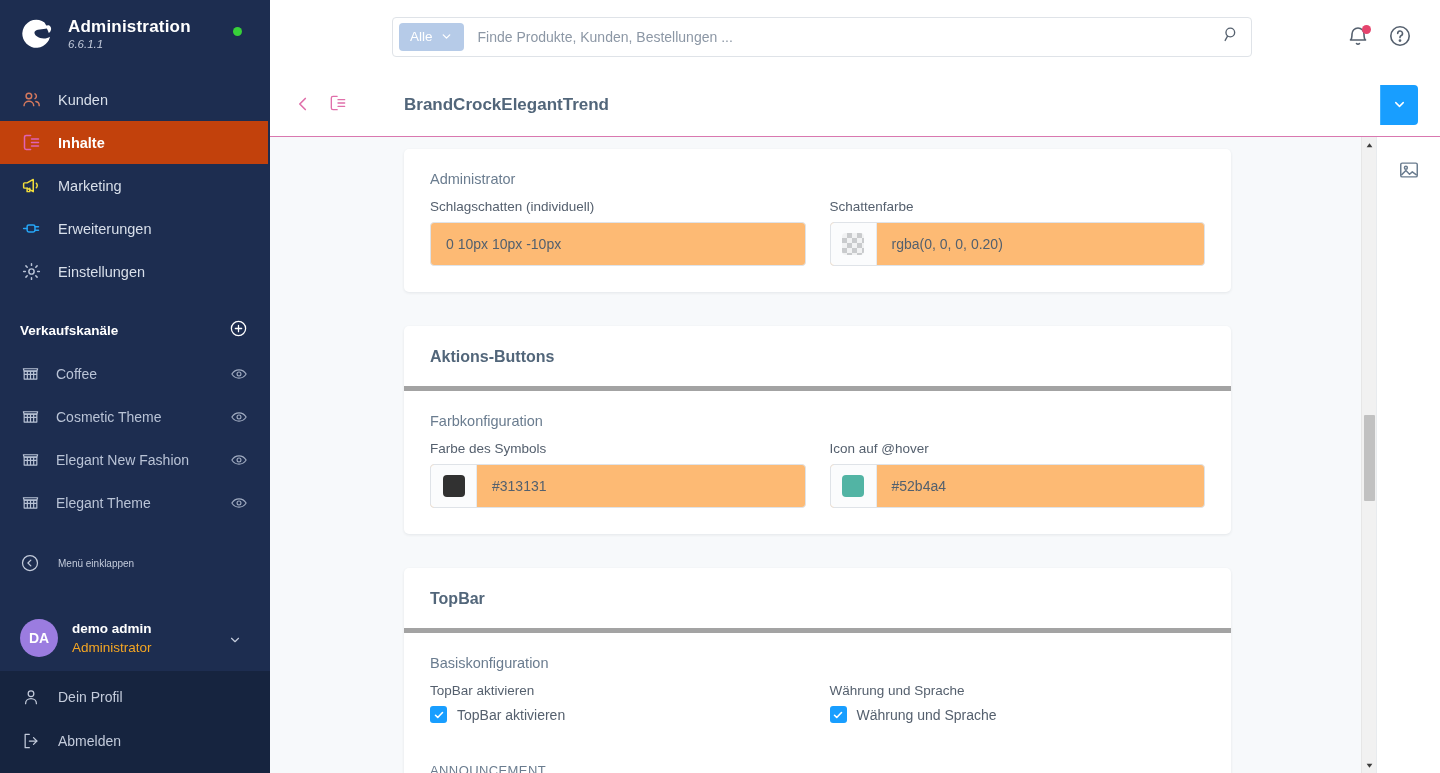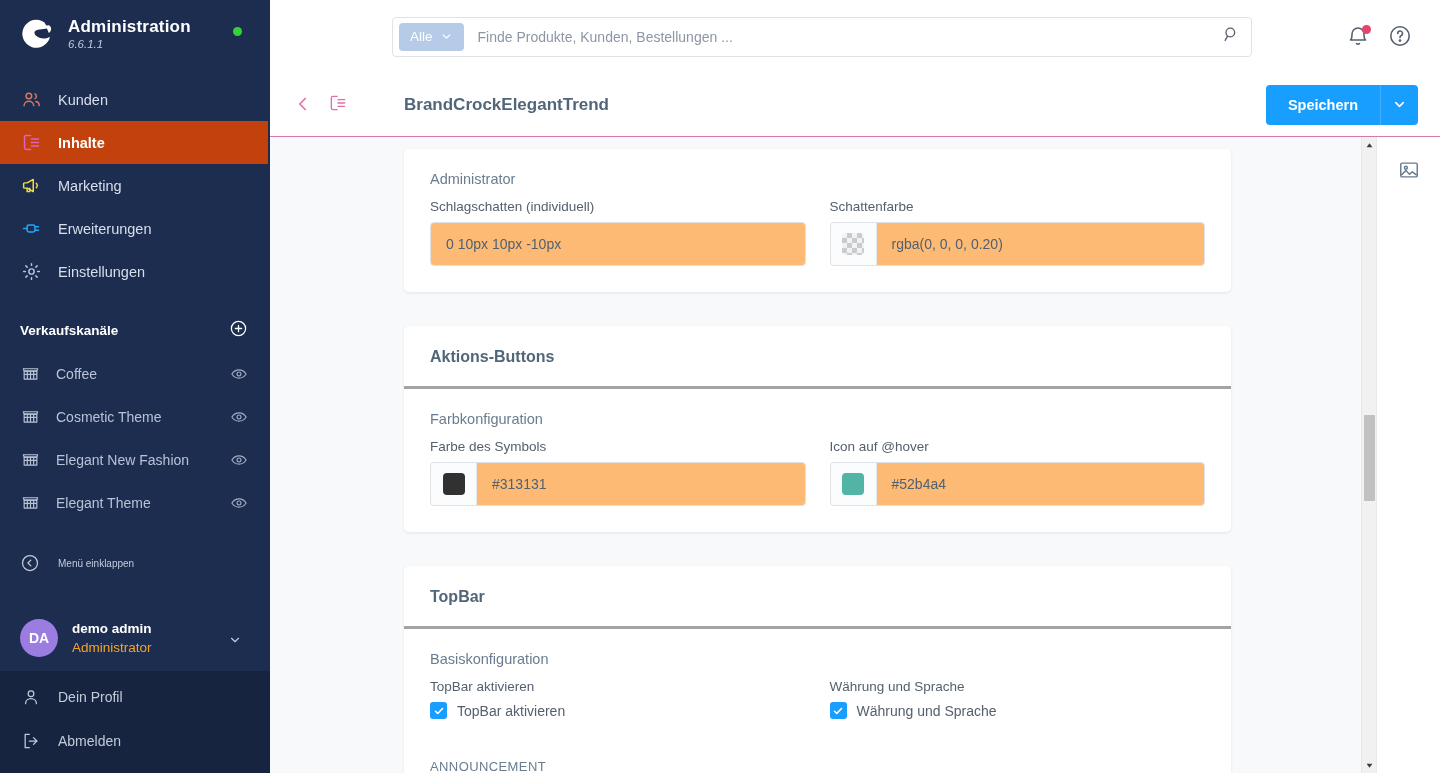--- a/index.html
+++ b/index.html
@@ -121,21 +121,21 @@
   .content {
     flex: 1 1 auto; overflow: hidden; position: relative;
     background: #f7f9fb; padding: 0 0 0 0; min-width: 0;
   }
   .content-inner { padding: 12px 130px 20px 134px; }
 
   .card {
     background: #ffffff; border-radius: 5px; margin-bottom: 34px;
     box-shadow: 0 1px 3px rgba(30,40,60,.09); overflow: hidden;
   }
-  .card-head { padding: 22px 26px 20px 26px; border-bottom: 3px solid #a3a3a3; }
+  .card-head { padding: 22px 26px 20px 26px; border-bottom: 5px solid #a3a3a3; }
   .card-head h2 { font-size: 16px; font-weight: bold; color: #52667a; }
   .card-body { padding: 22px 26px 26px 26px; }
   .group-label { font-size: 14.5px; color: #6a7c8f; margin-bottom: 12px; }
   .grid2 { display: grid; grid-template-columns: 1fr 1fr; gap: 0 24px; }
 
   .field-label { font-size: 13.5px; color: #55606e; margin-bottom: 8px; }
   .input {
     height: 44px; border: 1px solid #dfe3e8; border-radius: 4px; background: #fdba74;
     display: flex; align-items: center; font-size: 14px; color: #53606e; overflow: hidden;
   }
@@ -425,21 +425,20 @@
         </svg>
       </span>
       <span class="ph-ico">
         <svg viewBox="0 0 24 24" width="20" height="20" fill="none" stroke="#e06faa" stroke-width="1.6" stroke-linecap="round" stroke-linejoin="round">
           <path d="M11 4H6a2 2 0 0 0-2 2v12a2 2 0 0 0 2 2h5"></path>
             <path d="M12 8h8M12 12h8M12 16h8"></path>
         </svg>
       </span>
       <span class="ph-title">BrandCrockElegantTrend</span>
       <span class="ph-right">
-        <button class="btn-primary">Speichern</button>
         <button class="btn-split">
           <svg viewBox="0 0 24 24" width="15" height="15" fill="none" stroke="#ffffff" stroke-width="2.3" stroke-linecap="round" stroke-linejoin="round">
             <path d="M6 9l6 6 6-6"></path>
           </svg>
         </button>
       </span>
     </div>
 
     <div class="body-area">
 

